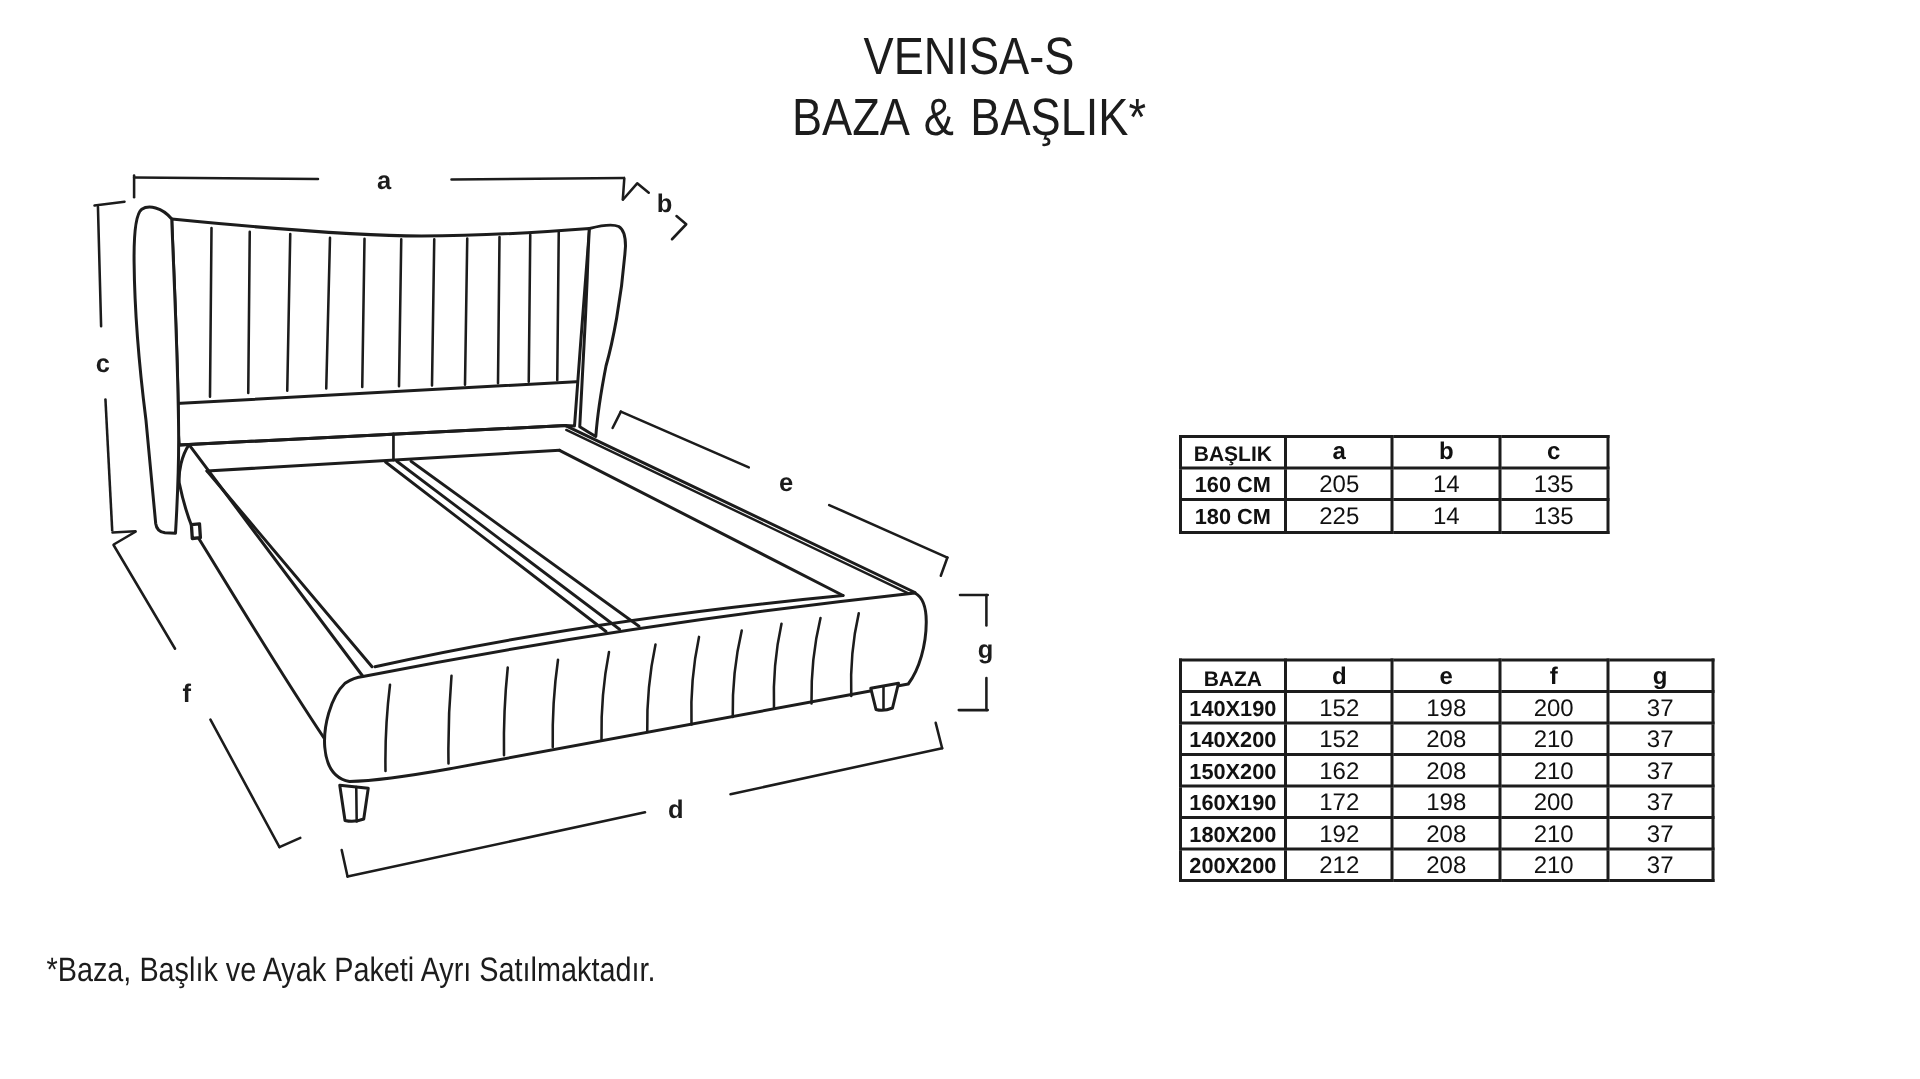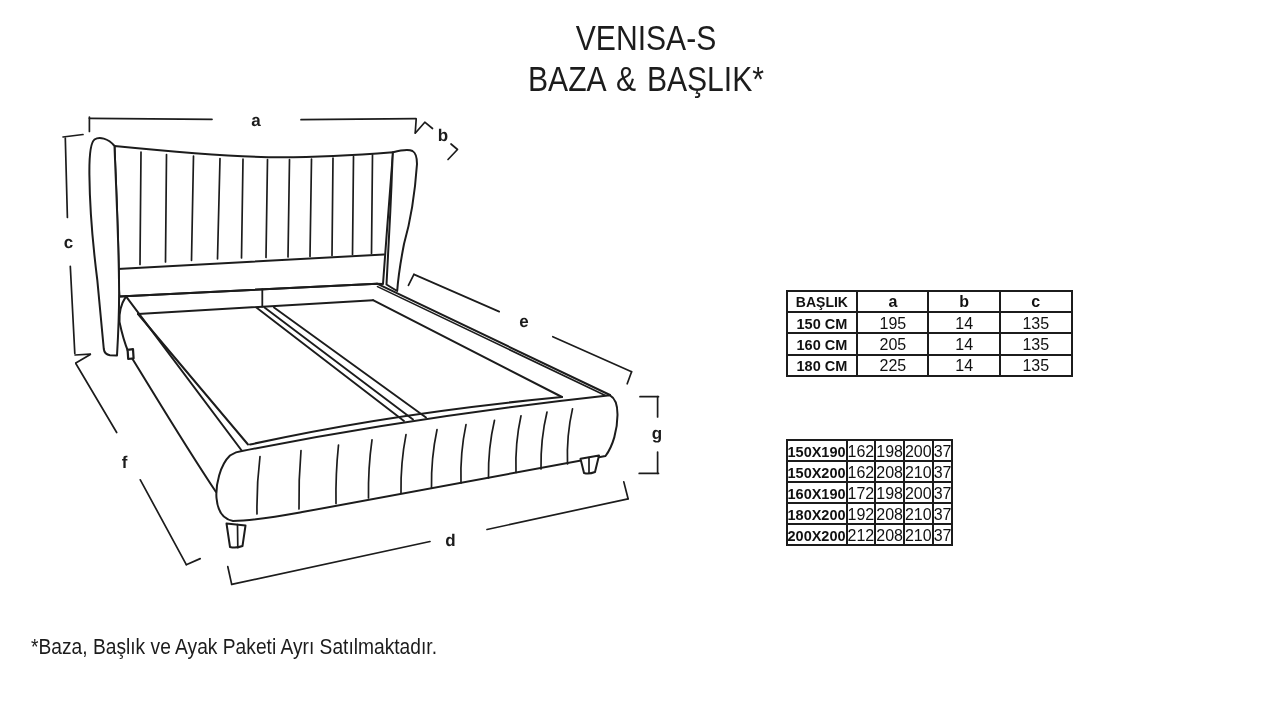--- a/index.html
+++ b/index.html
@@ -168,49 +168,57 @@
 <div class="t1">
 <table>
   <tbody>
         <tr>
           <td class="h" style="width:68.8px">BAŞLIK</td>
           <td class="hh" style="width:69.1px">a</td>
           <td class="hh" style="width:69.6px">b</td>
           <td class="hh" style="width:69.6px">c</td>
         </tr>
   <tr>
-          <td class="r">150 CM</td>
-          <td>195</td>
-          <td>14</td>
-          <td>135</td>
-        </tr>
-  <tr>
           <td class="r">160 CM</td>
           <td>205</td>
           <td>14</td>
           <td>135</td>
         </tr>
   <tr>
           <td class="r">180 CM</td>
           <td>225</td>
           <td>14</td>
           <td>135</td>
         </tr>
 </tbody>
     </table>
 </div>
 
 <div class="t2">
 <table>
   <tbody>
-  <tr>
-          <td class="r">150X190</td>
-          <td>162</td>
+        <tr>
+          <td class="h" style="width:68.8px">BAZA</td>
+          <td class="hh" style="width:69.1px">d</td>
+          <td class="hh" style="width:69.6px">e</td>
+          <td class="hh" style="width:69.6px">f</td>
+          <td class="hh" style="width:68.4px">g</td>
+        </tr>
+  <tr>
+          <td class="r">140X190</td>
+          <td>152</td>
           <td>198</td>
           <td>200</td>
+          <td>37</td>
+        </tr>
+  <tr>
+          <td class="r">140X200</td>
+          <td>152</td>
+          <td>208</td>
+          <td>210</td>
           <td>37</td>
         </tr>
   <tr>
           <td class="r">150X200</td>
           <td>162</td>
           <td>208</td>
           <td>210</td>
           <td>37</td>
         </tr>
   <tr>

